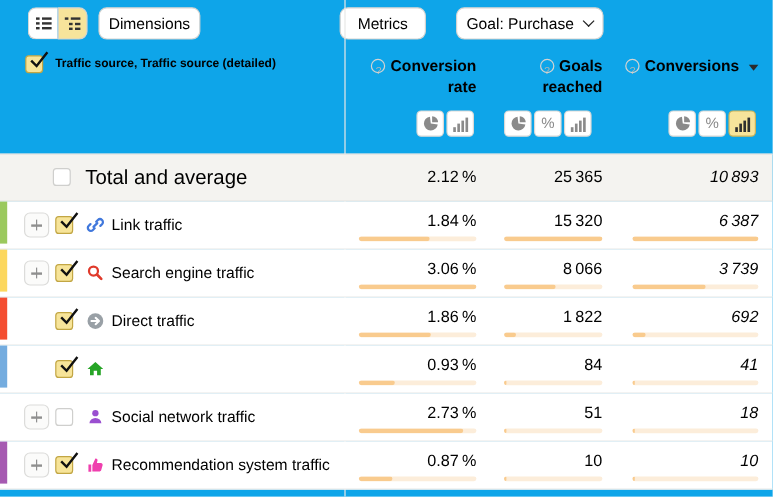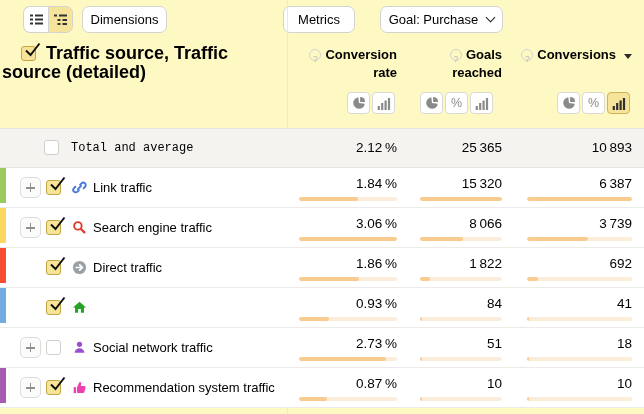--- a/index.html
+++ b/index.html
@@ -1,18 +1,18 @@
 <!DOCTYPE html>
 <html><head>
 <meta charset="utf-8">
 <style>
   * { margin:0; padding:0; box-sizing:border-box; }
   html,body { background:#fff; }
   body { font-family:"Liberation Sans", sans-serif; color:#000; }
-  #app { position:relative; width:644px; height:414px; background:#fef9c3; overflow:hidden; }
+  #app { position:relative; width:644px; height:414px; background:#0ea5e9; overflow:hidden; }
 
   
   .vline { position:absolute; left:287px; top:0; width:1px; height:414px; background:#e8e8e6; }
 
   
   .tb-btn { position:absolute; top:6px; height:27px; background:#fff; border:1px solid #d3d3d1;
             border-radius:7px; font-family:inherit; font-size:13px; color:#000;
             display:flex; align-items:center; justify-content:center; cursor:pointer; }
   #dimensions-btn { left:82px; width:85px; }
   #metrics-btn   { left:283px; width:72px; }
@@ -41,54 +41,54 @@
 
   
   .tgl-group { position:absolute; top:92px; display:flex; gap:2px; }
   #tgl-0 { left:347px; } #tgl-1 { left:420px; } #tgl-2 { left:557px; }
   .tgl { width:23px; height:22px; border:1px solid #d9d9d7; border-radius:4px; background:#fff;
          display:flex; align-items:center; justify-content:center; cursor:pointer; padding:0; }
   .tgl.sel { background:#f7e49b; border-color:#cdb45a; }
   .pct-glyph { font-size:12.5px; color:#8a8a8a; font-family:inherit; }
 
   
-  .dim-header { position:absolute; left:2px; top:44px; width:280px; font-size:18px; font-weight:700;
+  .dim-header { position:absolute; left:2px; top:44px; width:280px; font-size:10px; font-weight:700;
                 line-height:19px; text-indent:44px; }
 
   
   .cbx { position:absolute; width:15px; height:15px; border:1px solid #cfcfcd; border-radius:3px;
          background:#fff; cursor:pointer; }
   .cbx.on { background:#f7e499; border-color:#c2a644; }
   .cbx .tick { position:absolute; left:0px; top:-6px; width:19px; height:19px; display:none; }
   .cbx.on .tick { display:block; }
 
   
   .expand { position:absolute; left:20px; top:9px; width:21px; height:21px; border:1px solid #dcdcda;
             border-radius:5px; background:#fbfbfa; cursor:pointer; }
   .expand::before, .expand::after { content:""; position:absolute; background:#8f8f8f; }
   .expand::before { left:5px; top:9px; width:9px; height:1.5px; }
   .expand::after  { left:8.8px; top:5.2px; width:1.5px; height:9px; }
 
   
   .trow { position:absolute; left:0; top:128px; width:644px; height:40px; background:#f4f3f0;
           border-top:1px solid #e5e4e2; border-bottom:1px solid #e5e4e2; }
   .trow .cbx { left:44px; top:11px; }
-  .trow-label { position:absolute; left:71px; top:0; line-height:38px; font-size:12px;font-family:Liberation Mono, monospace; }
+  .trow-label { position:absolute; left:71px; top:0; line-height:38px; font-size:17px; }
 
   
   .rows { position:absolute; left:0; top:168px; width:644px; }
   .row { position:relative; width:644px; height:40px; border-bottom:1px solid #ebebe9; background:#fff; }
   .stripe { position:absolute; left:0; top:0; width:6px; height:35px; }
   .row .cbx { left:46px; top:12px; }
   .row-icon { position:absolute; left:72px; top:12px; width:15px; height:15px; }
   .row-label { position:absolute; left:93px; top:0; line-height:39px; font-size:13px; cursor:pointer; }
 
   
   .val { position:absolute; top:7px; font-size:13.5px; line-height:18px; }
-  .v0 { right:247px; } .v1 { right:142px; } .v2 { right:12px; }
+  .v0 { right:247px; } .v1 { right:142px; } .v2 { right:12px;font-style:italic; }
   .trow .val { top:0; line-height:38px;text-align:center; }
 
   
   .bar { position:absolute; top:29px; height:4px; border-radius:2px; background:#fcedda; overflow:hidden; }
   .b0 { left:299px; width:98px; } .b1 { left:420px; width:82px; } .b2 { left:527px; width:105px; }
   .fill { position:absolute; left:0; top:0; height:4px; border-radius:2px; background:#f9cb8e; min-width:2px; }
 </style>
 </head>
 <body>
 

